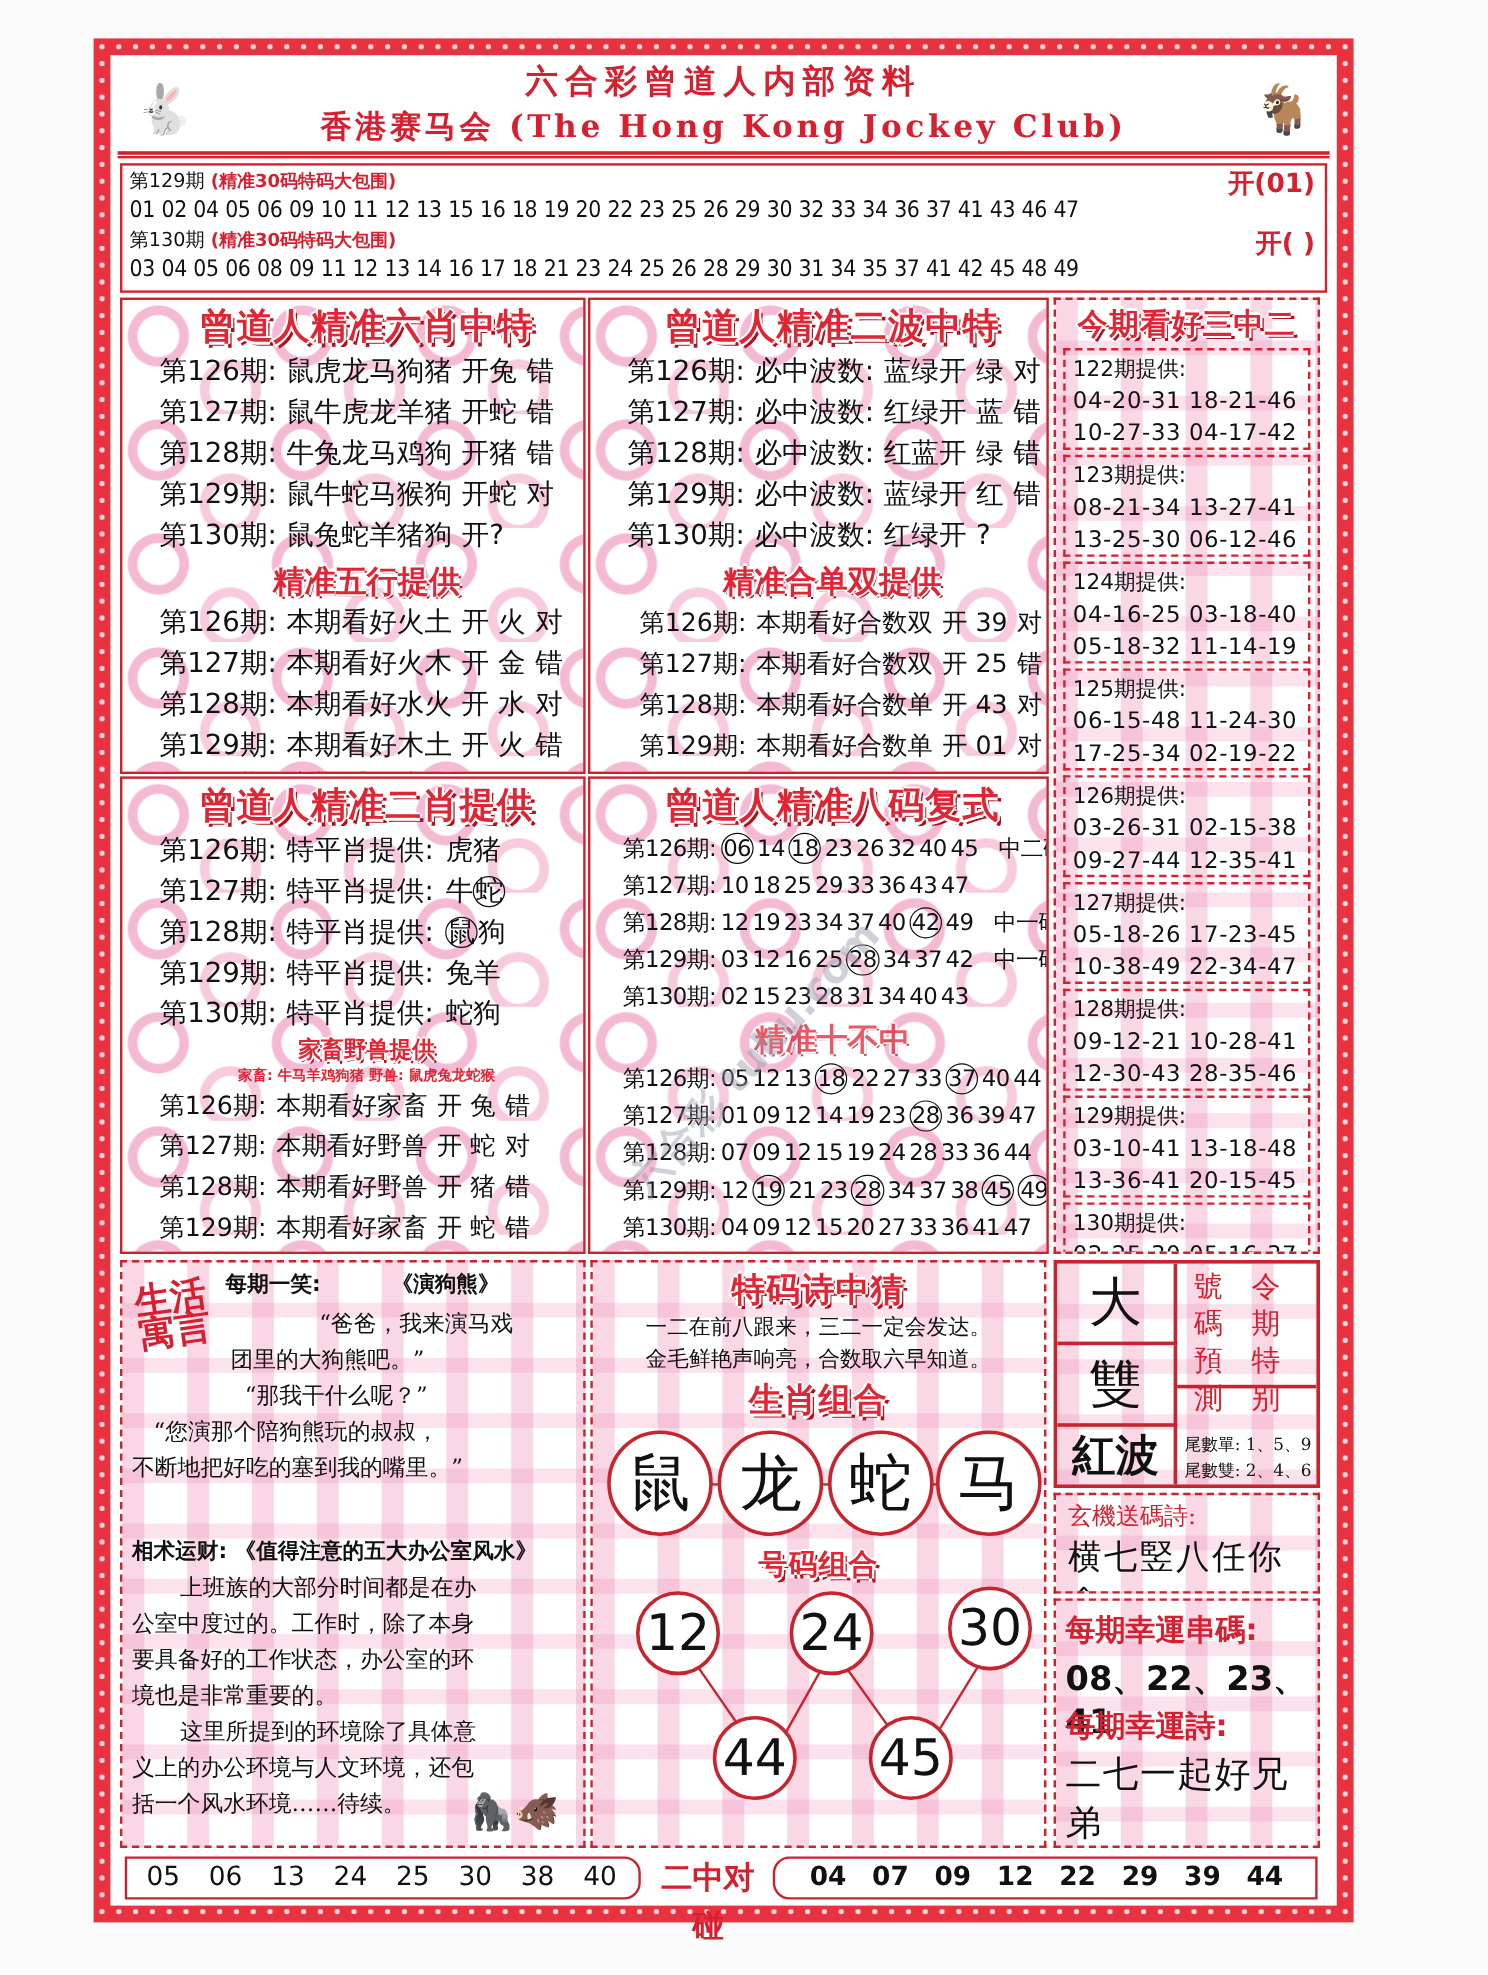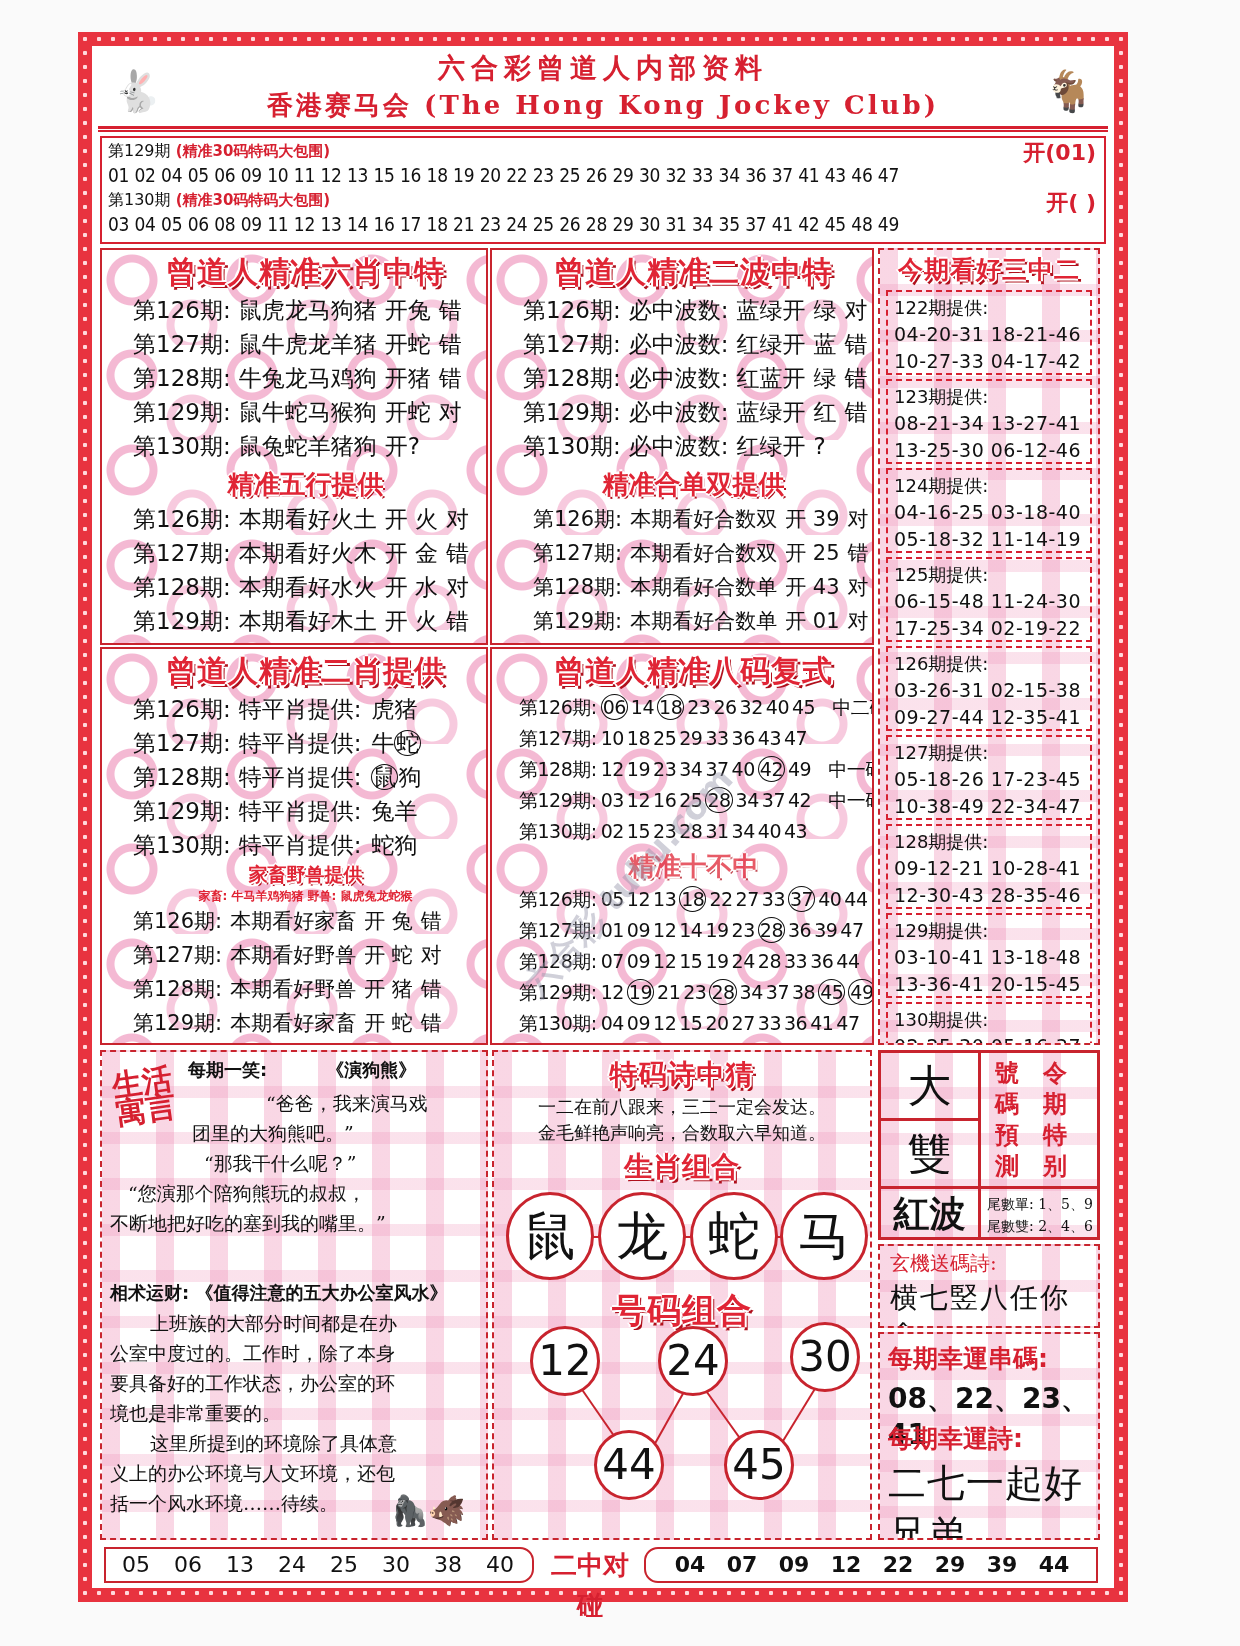--- a/index.html
+++ b/index.html
@@ -278,58 +278,58 @@
     <div class="panel weave" style="left:400px; top:1004px; width:380px; height:490px; border-style:dashed;">
       <div class="ptitle" style="font-size:28px; margin-top:4px;">特码诗中猜</div>
       <div style="font-size:18px; text-align:center; height:26px; line-height:26px;">一二在前八跟来，三二一定会发达。</div>
       <div style="font-size:18px; text-align:center; height:26px; line-height:26px;">金毛鲜艳声响亮，合数取六早知道。</div>
       <div class="ptitle" style="font-size:28px; margin-top:2px;">生肖组合</div>
       <div style="position:absolute; left:24px; right:20px; top:184px; height:2px; background:#c8242e;"></div>
       <div class="zodiac" style="left:12px; top:140px;">鼠</div>
       <div class="zodiac" style="left:104px; top:140px;">龙</div>
       <div class="zodiac" style="left:196px; top:140px;">蛇</div>
       <div class="zodiac" style="left:286px; top:140px;">马</div>
-      <div class="ptitle" style="position:absolute; left:0; right:0; top:236px; font-size:34px;">号码组合</div>
+      <div class="ptitle" style="position:absolute; left:0; right:0; top:236px; font-size:24px;">号码组合</div>
       <svg style="position:absolute; left:0; top:0;" width="380" height="490">
         <line x1="80" y1="326" x2="145" y2="420" stroke="#c8242e" stroke-width="2"></line>
         <line x1="145" y1="420" x2="200" y2="322" stroke="#c8242e" stroke-width="2"></line>
         <line x1="200" y1="322" x2="270" y2="420" stroke="#c8242e" stroke-width="2"></line>
         <line x1="270" y1="420" x2="330" y2="322" stroke="#c8242e" stroke-width="2"></line>
       </svg>
       <div class="numball" style="left:36px; top:274px;">12</div>
       <div class="numball" style="left:164px; top:274px;">24</div>
       <div class="numball" style="left:296px; top:270px;">30</div>
       <div class="numball" style="left:100px; top:378px;">44</div>
       <div class="numball" style="left:230px; top:378px;">45</div>
     </div>
 
     <div class="panel weave" style="left:786px; top:1004px; width:222px; height:190px; border-width:3px;">
       <div style="position:absolute; left:0; top:0; width:100px; height:68px; border-right:3px solid #c8242e; border-bottom:3px solid #c8242e; text-align:center; line-height:66px; font-family:'DejaVu Serif',serif; font-size:44px;">大</div>
       <div style="position:absolute; left:0; top:68px; width:100px; height:68px; border-right:3px solid #c8242e; border-bottom:3px solid #c8242e; text-align:center; line-height:66px; font-family:'DejaVu Serif',serif; font-size:44px;">雙</div>
-      <div style="position:absolute; left:100px; top:0; width:116px; height:136px; border-bottom:3px solid #c8242e; color:#d62030; font-family:'DejaVu Serif',serif; font-size:24px; font-weight:bold;">
+      <div style="position:absolute; left:100px; top:0; width:116px; height:104px; border-bottom:3px solid #c8242e; color:#d62030; font-family:'DejaVu Serif',serif; font-size:24px; font-weight:normal;">
         <div style="position:absolute; left:14px; top:4px; width:28px; line-height:31px; word-break:break-all;">號碼預測</div>
         <div style="position:absolute; left:62px; top:4px; width:28px; line-height:31px; word-break:break-all;">令期特别</div>
       </div>
       <div style="position:absolute; left:0; top:136px; width:100px; height:50px; border-right:3px solid #c8242e; text-align:center; line-height:48px; font-family:'DejaVu Serif',serif; font-size:36px; font-weight:bold;">紅波</div>
       <div style="position:absolute; left:106px; top:140px; font-family:'DejaVu Serif',serif; font-size:14px; line-height:22px;">
         <div>尾數單: 1、5、9</div>
         <div>尾數雙: 2、4、6</div>
       </div>
     </div>
 
     <div class="panel weave" style="left:786px; top:1198px; width:222px; height:84px; border-style:dashed;">
       <div style="color:#d62030; font-family:'DejaVu Serif',serif; font-size:20px; padding:4px 10px 0;">玄機送碼詩:</div>
       <div style="font-family:'DejaVu Serif',serif; font-size:28px; padding:2px 10px; letter-spacing:2px;">横七竪八任你拿</div>
     </div>
 
     <div class="panel weave" style="left:786px; top:1286px; width:222px; height:208px; border-style:dashed;">
       <div style="color:#d62030; font-size:25px; font-weight:bold; padding:8px 8px 0; height:44px;">每期幸運串碼:</div>
       <div style="font-size:28px; font-weight:bold; padding:2px 8px; height:42px;">08、22、23、41</div>
       <div style="color:#d62030; font-size:25px; font-weight:bold; padding:2px 8px; height:36px;">每期幸運詩:</div>
-      <div style="font-family:'DejaVu Serif',serif; font-size:38px; padding:2px 8px; letter-spacing:1px;">二七一起好兄弟</div>
+      <div style="font-family:'DejaVu Serif',serif; font-size:30px; padding:2px 8px; letter-spacing:1px;">二七一起好兄弟</div>
     </div>
 
     <div class="bottom-bar">
       <div class="bbox" id="bb-left" style="left:0; width:430px; padding-left:4px; border-radius:0 14px 14px 0;"><span>05</span><span>06</span><span>13</span><span>24</span><span>25</span><span>30</span><span>38</span><span>40</span></div>
       <div style="position:absolute; left:436px; top:2px; width:100px; text-align:center; color:#d62030; font-size:26px; font-weight:bold; line-height:40px;">二中对碰</div>
       <div class="bbox" id="bb-right" style="left:540px; width:454px; padding-left:18px; border-radius:14px 0 0 14px;font-weight:bold;"><span>04</span><span>07</span><span>09</span><span>12</span><span>22</span><span>29</span><span>39</span><span>44</span></div>
     </div>
 
   </div>
 </div>

